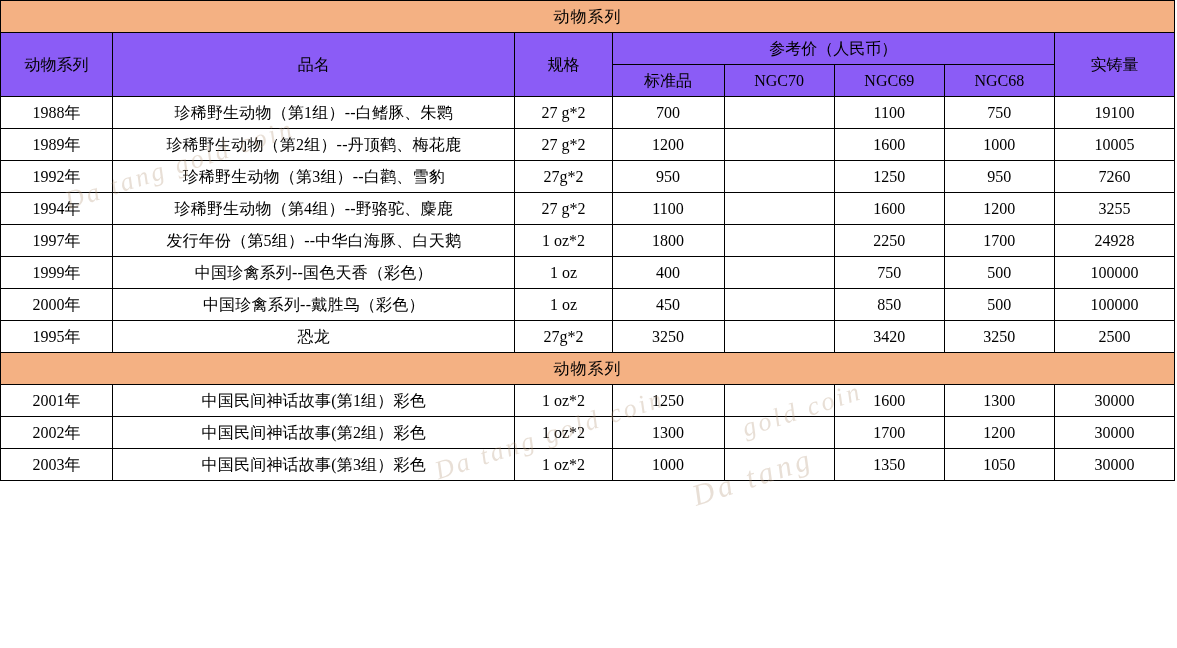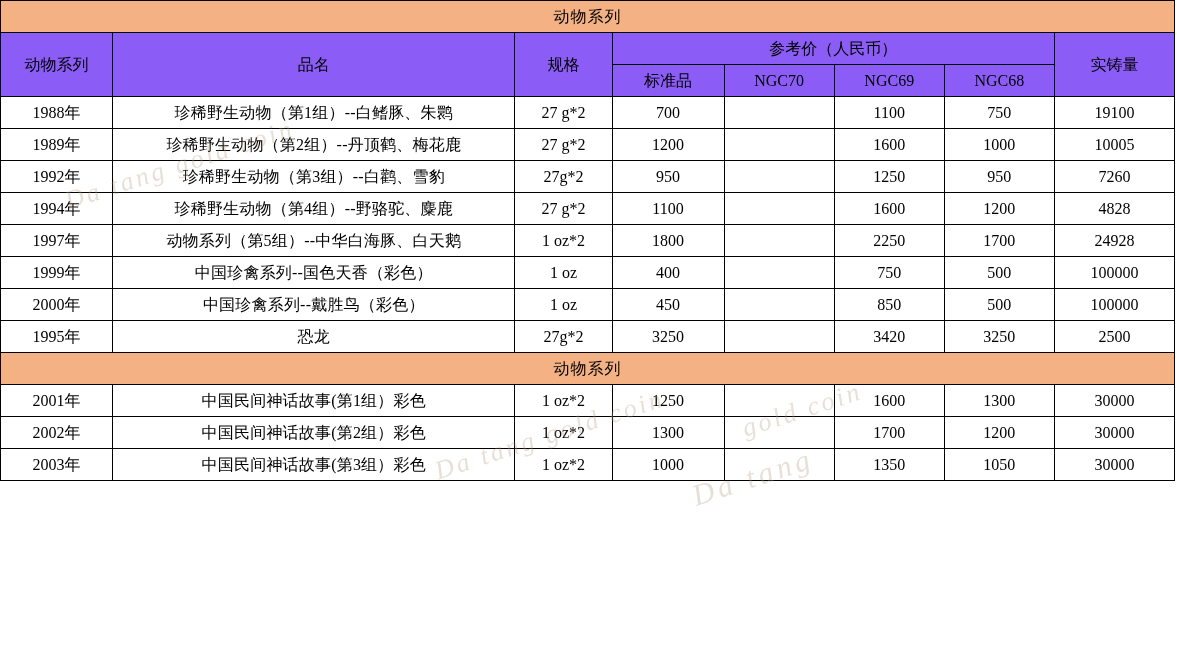--- a/index.html
+++ b/index.html
@@ -172,25 +172,25 @@
         <td>7260</td>
       </tr>
       <tr>
         <td>1994年</td>
         <td class="name-cell">珍稀野生动物（第4组）--野骆驼、麋鹿</td>
         <td>27 g*2</td>
         <td>1100</td>
         <td></td>
         <td>1600</td>
         <td>1200</td>
-        <td>4828</td>
+        <td>3255</td>
       </tr>
       <tr>
         <td>1997年</td>
-        <td class="name-cell">动物系列（第5组）--中华白海豚、白天鹅</td>
+        <td class="name-cell">发行年份（第5组）--中华白海豚、白天鹅</td>
         <td>1 oz*2</td>
         <td>1800</td>
         <td></td>
         <td>2250</td>
         <td>1700</td>
         <td>24928</td>
       </tr>
       <tr>
         <td>1999年</td>
         <td class="name-cell">中国珍禽系列--国色天香（彩色）</td>

